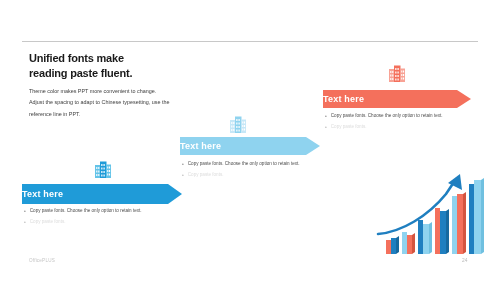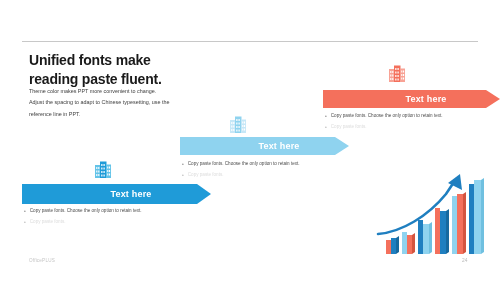--- a/index.html
+++ b/index.html
@@ -27,21 +27,21 @@
     height: 1px;
     background: #c8c8c8;
   }
 
   
   .title {
     position: absolute;
     left: 29px;
     top: 51px;
     width: 230px;
-    font-size: 14px;
+    font-size: 11px;
     font-weight: bold;
     line-height: 1.33;
     color: #1a1a1a;
     letter-spacing: -0.2px;
   }
   .title-line { display: block; }
 
   .body-text {
     position: absolute;
     left: 29px;
@@ -51,26 +51,24 @@
     line-height: 2.12;
     color: #3d3d3d;
   }
   .body-line { display: block; white-space: nowrap; }
 
   
   .banner {
     position: absolute;
     display: flex;
     align-items: center;
-    justify-content: center;
     color: #ffffff;
     font-size: 9px;
     font-weight: bold;
     letter-spacing: 0.2px;
-    padding-left: 29px;
   }
   .banner-blue   { background: #1f9bd8; }
   .banner-ltblue { background: #8fd3ef; }
   .banner-red    { background: #f4705c; }
 
   .banner.arrow {
     clip-path: polygon(0 0, calc(100% - 14px) 0, 100% 50%, calc(100% - 14px) 100%, 0 100%);
   }
 
   

